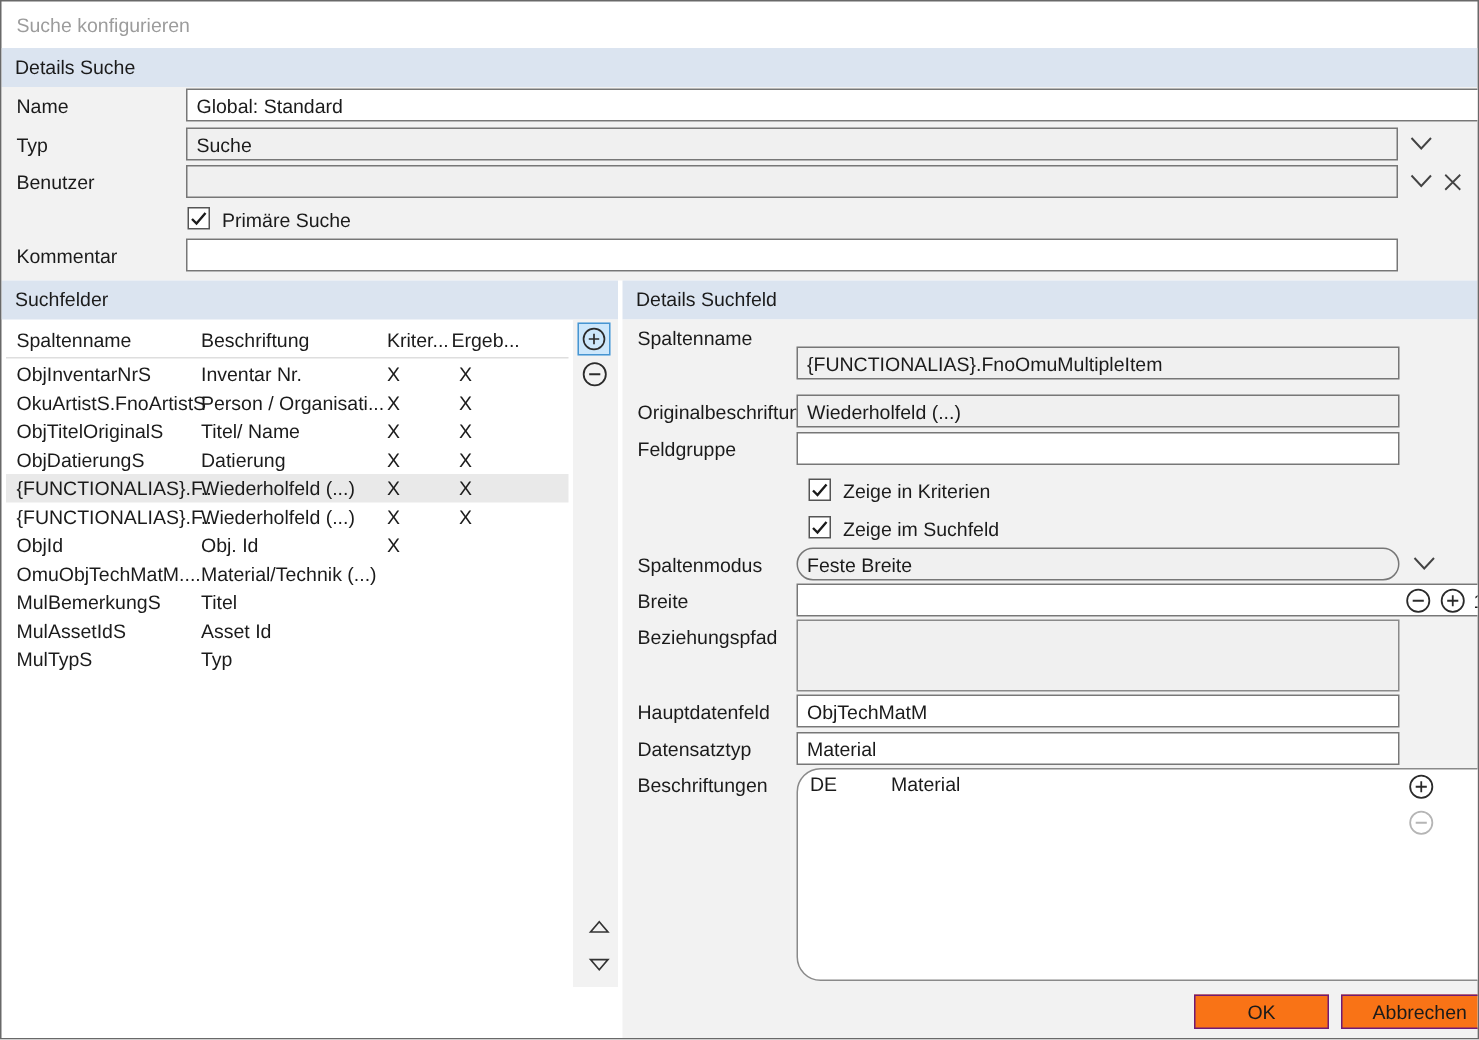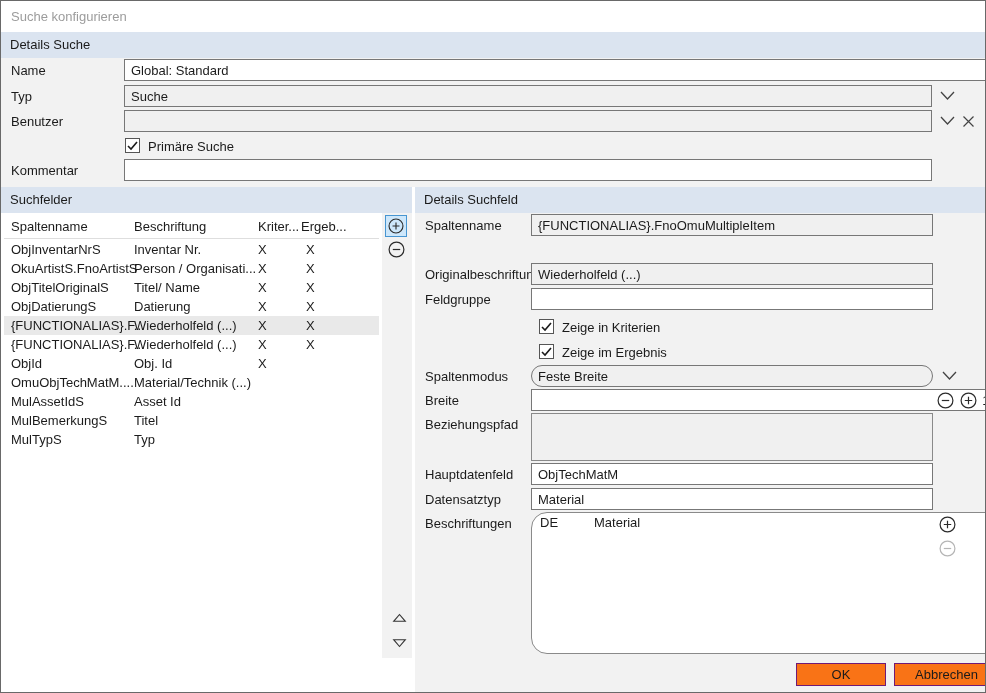--- a/index.html
+++ b/index.html
@@ -145,28 +145,28 @@
           <span class="tcell tc3">X</span>
           <span class="tcell tc4"></span>
         </div>
         <div class="trow">
           <span class="tcell tc1">OmuObjTechMatM....</span>
           <span class="tcell tc2">Material/Technik (...)</span>
           <span class="tcell tc3"></span>
           <span class="tcell tc4"></span>
         </div>
         <div class="trow">
+          <span class="tcell tc1">MulBemerkungS</span>
+          <span class="tcell tc2">Titel</span>
+          <span class="tcell tc3"></span>
+          <span class="tcell tc4"></span>
+        </div>
+        <div class="trow">
           <span class="tcell tc1">MulAssetIdS</span>
           <span class="tcell tc2">Asset Id</span>
-          <span class="tcell tc3"></span>
-          <span class="tcell tc4"></span>
-        </div>
-        <div class="trow">
-          <span class="tcell tc1">MulBemerkungS</span>
-          <span class="tcell tc2">Titel</span>
           <span class="tcell tc3"></span>
           <span class="tcell tc4"></span>
         </div>
         <div class="trow">
           <span class="tcell tc1">MulTypS</span>
           <span class="tcell tc2">Typ</span>
           <span class="tcell tc3"></span>
           <span class="tcell tc4"></span>
         </div>
       </div>
@@ -196,41 +196,41 @@
   </div>
 
   
   <div class="g">
     <div class="abs hdr" style="left:414px;top:186px;width:570px;">
       <span>Details Suchfeld</span>
     </div>
     <div class="abs region" style="left:414px;top:212px;width:570px;height:479px;"></div>
 
     <span class="abs label" style="left:424px;top:217px;">Spaltenname</span>
-    <input class="input gray" style="left: 530px; top: 213px; width: 402px;" readonly="" value="{FUNCTIONALIAS}.FnoOmuMultipleItem">
+    <input class="input gray" style="left: 530px; top: 230px; width: 402px;" readonly="" value="{FUNCTIONALIAS}.FnoOmuMultipleItem">
 
     <span class="abs label" style="left:424px;top:266px;">Originalbeschriftun</span>
     <input class="input gray" style="left: 530px; top: 262px; width: 402px;" readonly="" value="Wiederholfeld (...)">
 
     <span class="abs label" style="left:424px;top:291px;">Feldgruppe</span>
     <input class="input" style="left: 530px; top: 287px; width: 402px;" readonly="" value="">
 
     <div class="abs cb checked" style="left:538px;top:318px;">
       <svg width="11" height="10" viewBox="0 0 11 10">
           <path d="M1 5 L4 8 L10 1" fill="none" stroke="#1b1b1b" stroke-width="1.6"></path>
         </svg>
     </div>
     <span class="abs label" style="left:561px;top:319px;">Zeige in Kriterien</span>
 
     <div class="abs cb checked" style="left:538px;top:343px;">
       <svg width="11" height="10" viewBox="0 0 11 10">
           <path d="M1 5 L4 8 L10 1" fill="none" stroke="#1b1b1b" stroke-width="1.6"></path>
         </svg>
     </div>
-    <span class="abs label" style="left:561px;top:344px;">Zeige im Ergebnis</span>
+    <span class="abs label" style="left:561px;top:344px;">Zeige im Suchfeld</span>
 
     <span class="abs label" style="left:424px;top:368px;">Spaltenmodus</span>
     <input class="input gray" style="left: 530px; top: 364px; width: 402px; border-radius: 11px;" readonly="" value="Feste Breite">
     <span class="abs iconbtn" style="left:940px;top:369px;">
       <svg width="17" height="12" viewBox="0 0 17 12">
           <path d="M2 2 L8.5 9 L15 2" fill="none" stroke="#444" stroke-width="1.3"></path>
         </svg>
     </span>
 
     <span class="abs label" style="left:424px;top:392px;">Breite</span>

